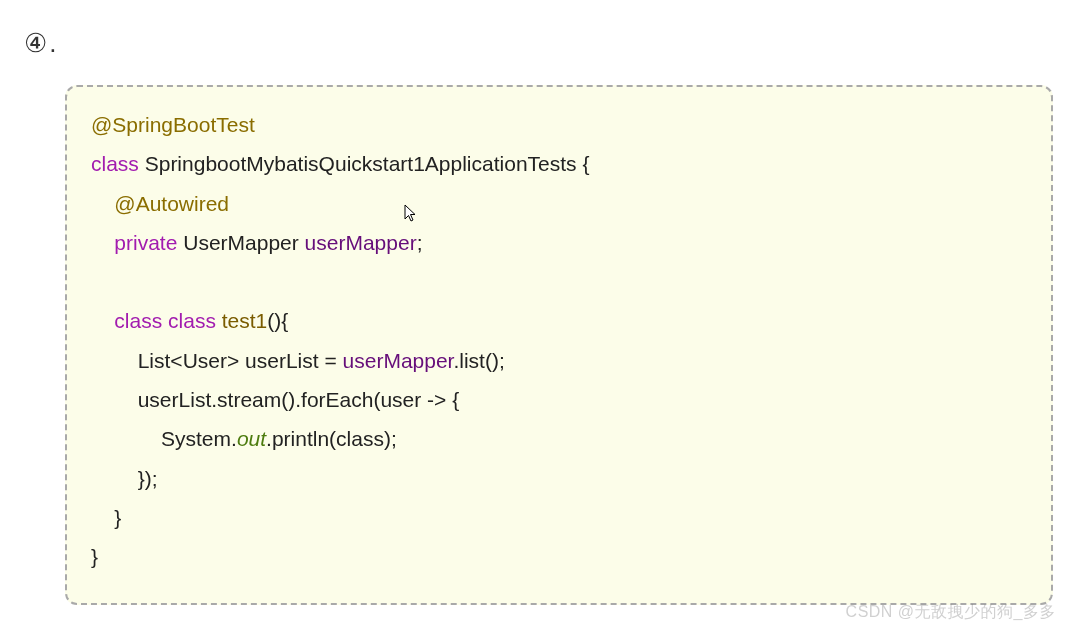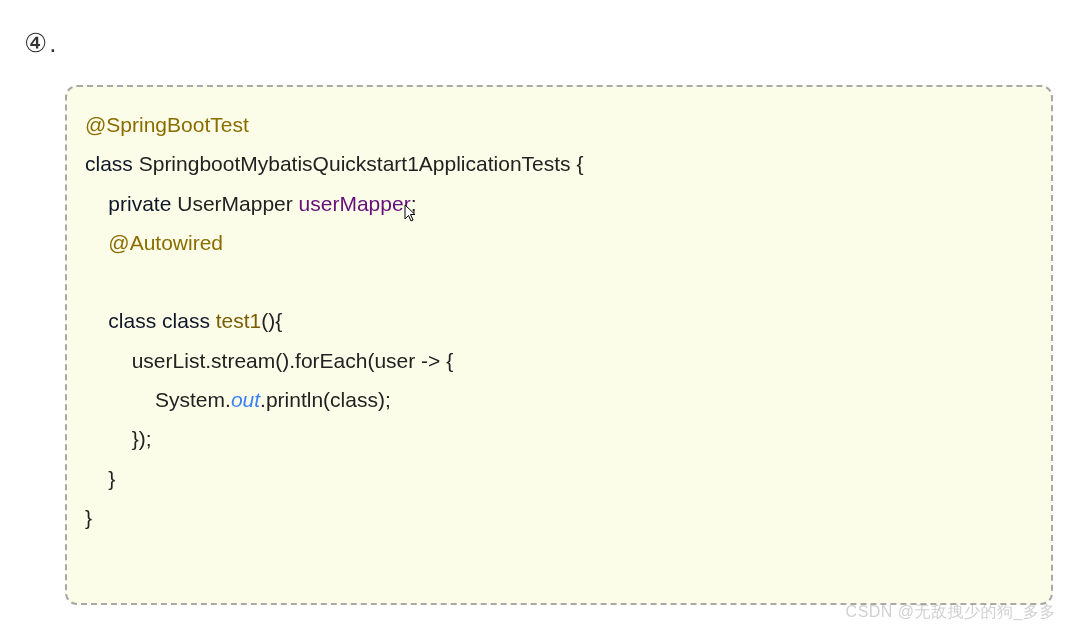--- a/index.html
+++ b/index.html
@@ -31,34 +31,34 @@
     }
     .code-block {
       position: absolute;
       left: 65px;
       top: 85px;
       width: 988px;
       height: 520px;
       background: #fcfde9;
       border: 2px dashed #a9a9a9;
       border-radius: 12px;
-      padding: 18px 18px;
+      padding: 18px 24px;
       font-family: "Segoe UI", "Lucida Sans", Arial, sans-serif;
       font-size: 21px;
       line-height: 39.3px;
       color: #333;
     }
     .code-line {
       white-space: pre;
     }
     .annotation { color: #8a6d00; }
-    .keyword { color: #0f172a; }
+    .keyword { color: #a21caf; }
     .field { color: #660e7a; }
     .method { color: #7a5c00; text-align: right; }
-    .static-field { color: #3b82f6; font-style: italic; text-align: center; }
+    .static-field { color: #4d7c0f; font-style: italic; text-align: center; }
     .plain { color: #222; text-align: center; }
     .watermark {
       position: absolute;
       right: 24px;
       bottom: 6px;
       font-size: 16px;
       color: rgba(120,120,120,0.35);
       font-family: "Microsoft YaHei", sans-serif;
       letter-spacing: 0.5px;
     }
@@ -73,24 +73,25 @@
 <body>
 
 <div class="heading">
   <span class="circled-num">④</span>
     <span>.</span>
 </div>
 
 <div class="code-block">
   <div class="code-line"><span class="annotation">@SpringBootTest</span></div>
   <div class="code-line"><span class="keyword">class</span><span class="plain"> SpringbootMybatisQuickstart1ApplicationTests {</span></div>
+  <div class="code-line"><span>    </span><span class="annotation">@Autowired</span></div>
   <div class="code-line"><span>    </span><span class="keyword">private</span><span class="plain"> UserMapper </span><span class="field">userMapper</span><span class="plain">;</span></div>
-  <div class="code-line"><span>    </span><span class="annotation">@Autowired</span></div>
   <div class="code-line"><span> </span></div>
   <div class="code-line"><span>    </span><span class="keyword">class</span><span class="keyword"> class </span><span class="method">test1</span><span class="plain">(){</span></div>
+  <div class="code-line"><span>        </span><span class="plain">List&lt;User&gt; userList = </span><span class="field">userMapper</span><span class="plain">.list();</span></div>
   <div class="code-line"><span>        </span><span class="plain">userList.stream().forEach(user -&gt; {</span></div>
   <div class="code-line"><span>            </span><span class="plain">System.</span><span class="static-field">out</span><span class="plain">.println(class);</span></div>
   <div class="code-line"><span>        </span><span class="plain">});</span></div>
   <div class="code-line"><span>    </span><span class="plain">}</span></div>
   <div class="code-line"><span class="plain">}</span></div>
 </div>
 
 <svg class="cursor" width="14" height="20" viewBox="0 0 14 20">
   <path d="M1 1 L1 15 L4.5 11.5 L7 17 L9 16 L6.5 10.5 L11 10.5 Z" fill="#fff" stroke="#000" stroke-width="1"></path>
 </svg>

